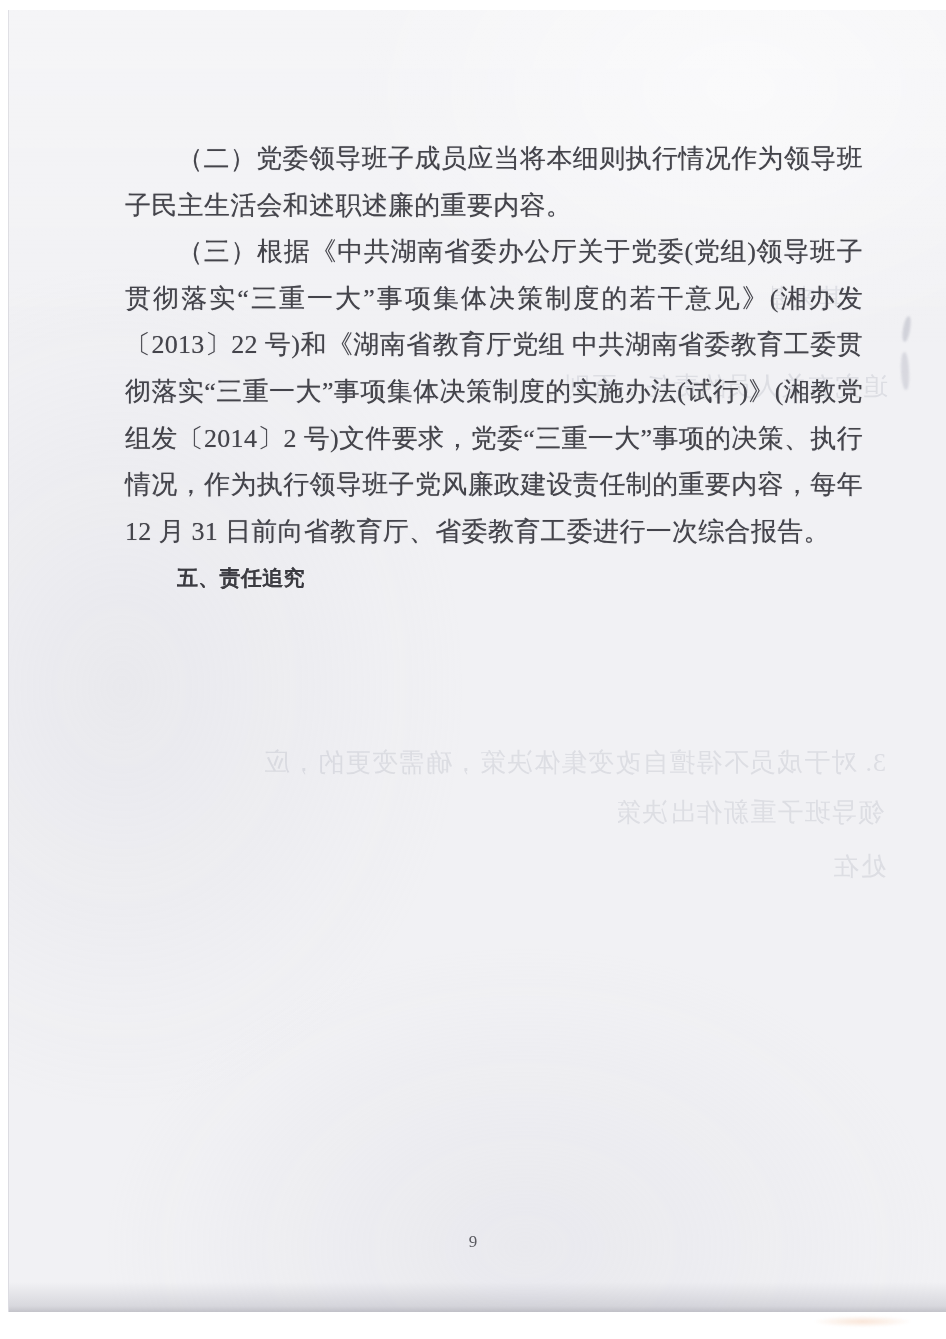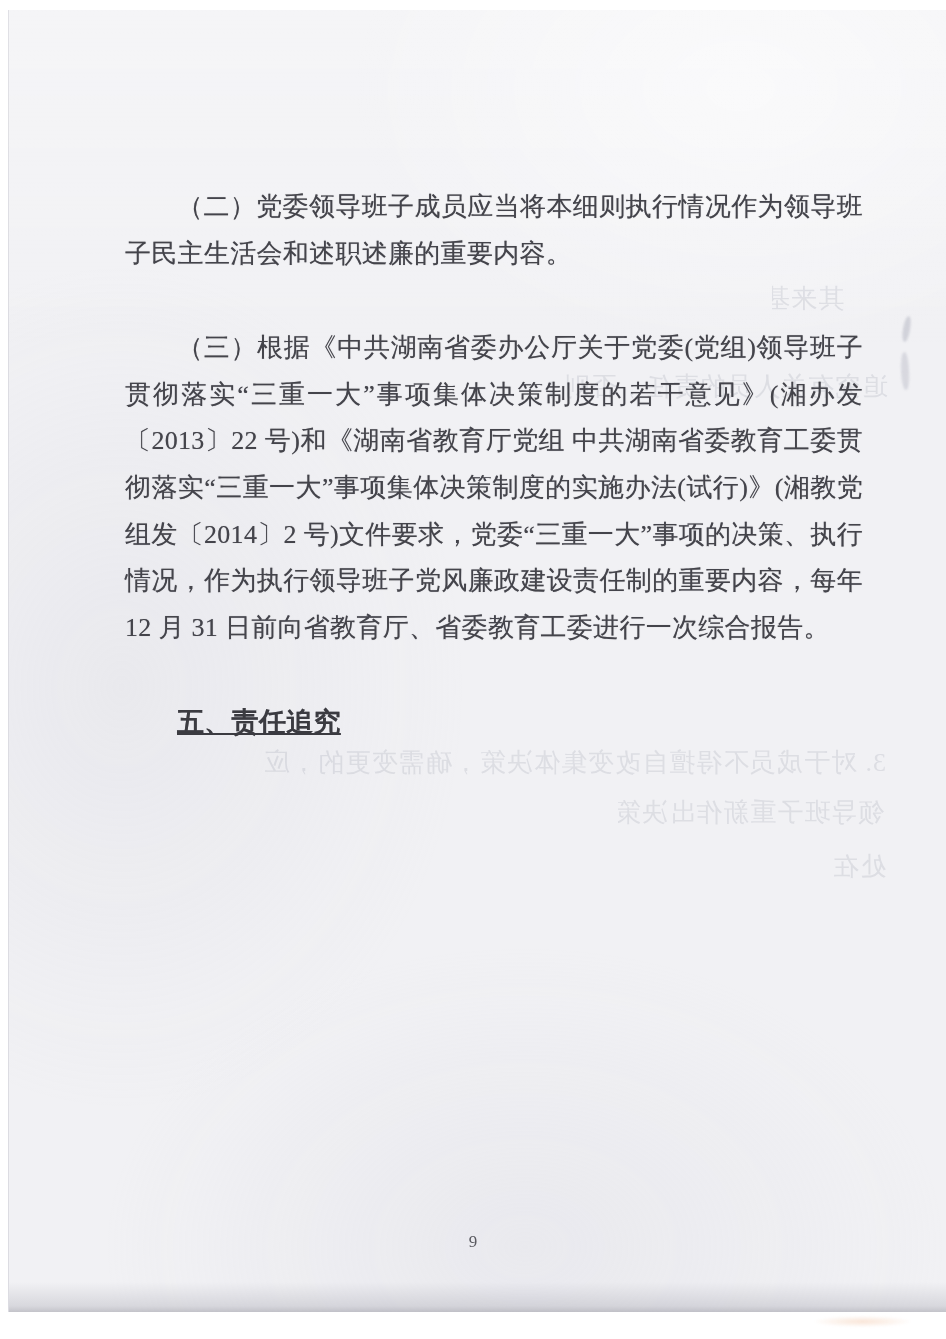--- a/index.html
+++ b/index.html
@@ -41,28 +41,27 @@
     width:738px;
     color:var(--ink);
     font-size:26px;
     line-height:46.6px;
     letter-spacing:0.3px;
     text-align:justify;
     text-justify:inter-character;
     text-shadow:0 0 0.7px rgba(68,68,75,.55);
   }
   .para{margin:0;}
-  .para.indent{text-indent:52px;margin-top:48px;}
+  .para.indent{text-indent:52px;}
   .para.heading{
     font-family:"Liberation Sans", sans-serif;
     font-weight:700;
-    font-size:27px;
+    font-size:21px;
     color:#3b3b41;
     text-shadow:0 0 0.5px rgba(59,59,65,.6);
-    text-decoration:underline;
   }
   .bleed-layer{position:absolute;left:0;top:0;width:946px;height:1339px;pointer-events:none;}
   .bleed{
     position:absolute;
     transform:scaleX(-1);
     color:rgba(96,104,126,.14);
     font-size:26px;
     line-height:30px;
     letter-spacing:1px;
     filter:blur(0.6px);

